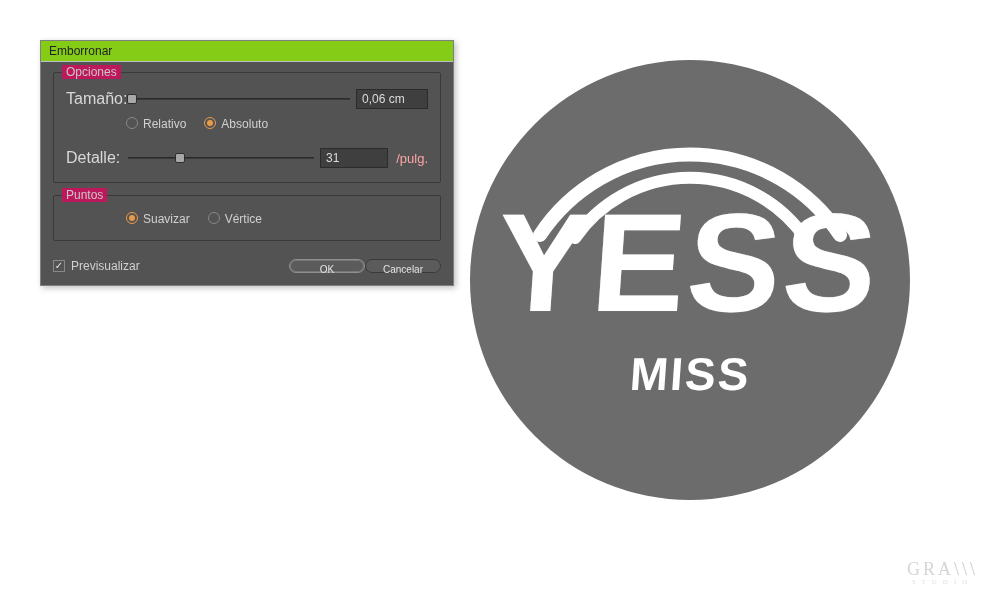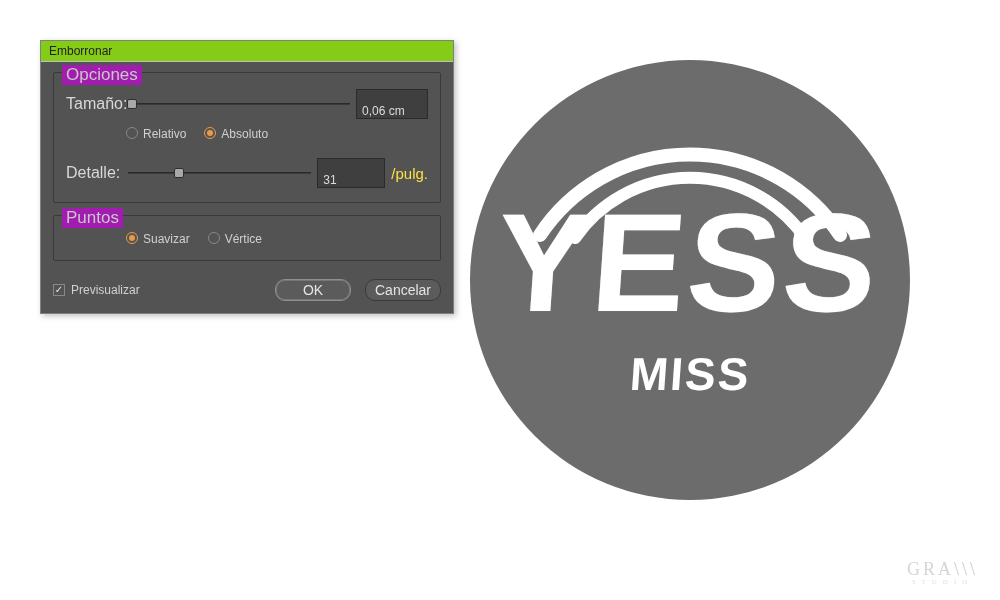--- a/index.html
+++ b/index.html
@@ -38,23 +38,23 @@
     border: 1px solid #3a3a3a;
     border-radius: 2px;
     padding: 12px 12px 14px 12px;
     margin-bottom: 12px;
     position: relative;
   }
   .legend {
     position: absolute;
     top: -8px;
     left: 8px;
-    background: #a21caf;
+    background: #be185d;
     padding: 0 4px;
-    font-size: 17px;
+    font-size: 12px;
     color: #c8c8c8;
   }
   .row {
     display: flex;
     align-items: center;
     gap: 6px;
     margin-top: 17px;
   }
   .row:first-of-type { margin-top: 4px; }
   .label {
@@ -87,27 +87,27 @@
     border-radius: 2px;
     transform: translateX(-50%);
   }
 
   .value-box {
     width: 72px;
     height: 20px;
     background: #3f3f3f;
     border: 1px solid #2b2b2b;
     color: #dcdcdc;
-    padding: 14px 5px;
+    padding: 2px 5px;
     font-size: 12px;
     line-height: 14px;
   }
   .unit {
-    color: #fde047;
-    font-size: 15px;
+    color: #fca5a5;
+    font-size: 13px;
     min-width: 34px;
     text-align: right;
   }
 
   
   .radio-row {
     display: flex;
     gap: 18px;
     margin-left: 60px;
     margin-top: 8px;
@@ -161,27 +161,26 @@
 
   
   .dialog-footer {
     display: flex;
     align-items: center;
     padding-top: 6px;
   }
   .dialog-footer .spacer { flex: 1; }
   .btn {
     min-width: 76px;
-    height: 22px;
+    height: 14px;
     background: #5b5b5b;
     border: 1px solid #3a3a3a;
     border-radius: 10px;
     color: #e4e4e4;
-    font-size: 14px;
-    margin-left: 14px;
+    font-size: 10px;
     cursor: pointer;
     text-align: center;
     line-height: 20px;
   }
   .btn.primary {
     border: 1px solid #8f8f8f;
     box-shadow: inset 0 0 0 1px #777;
   }
 
   

